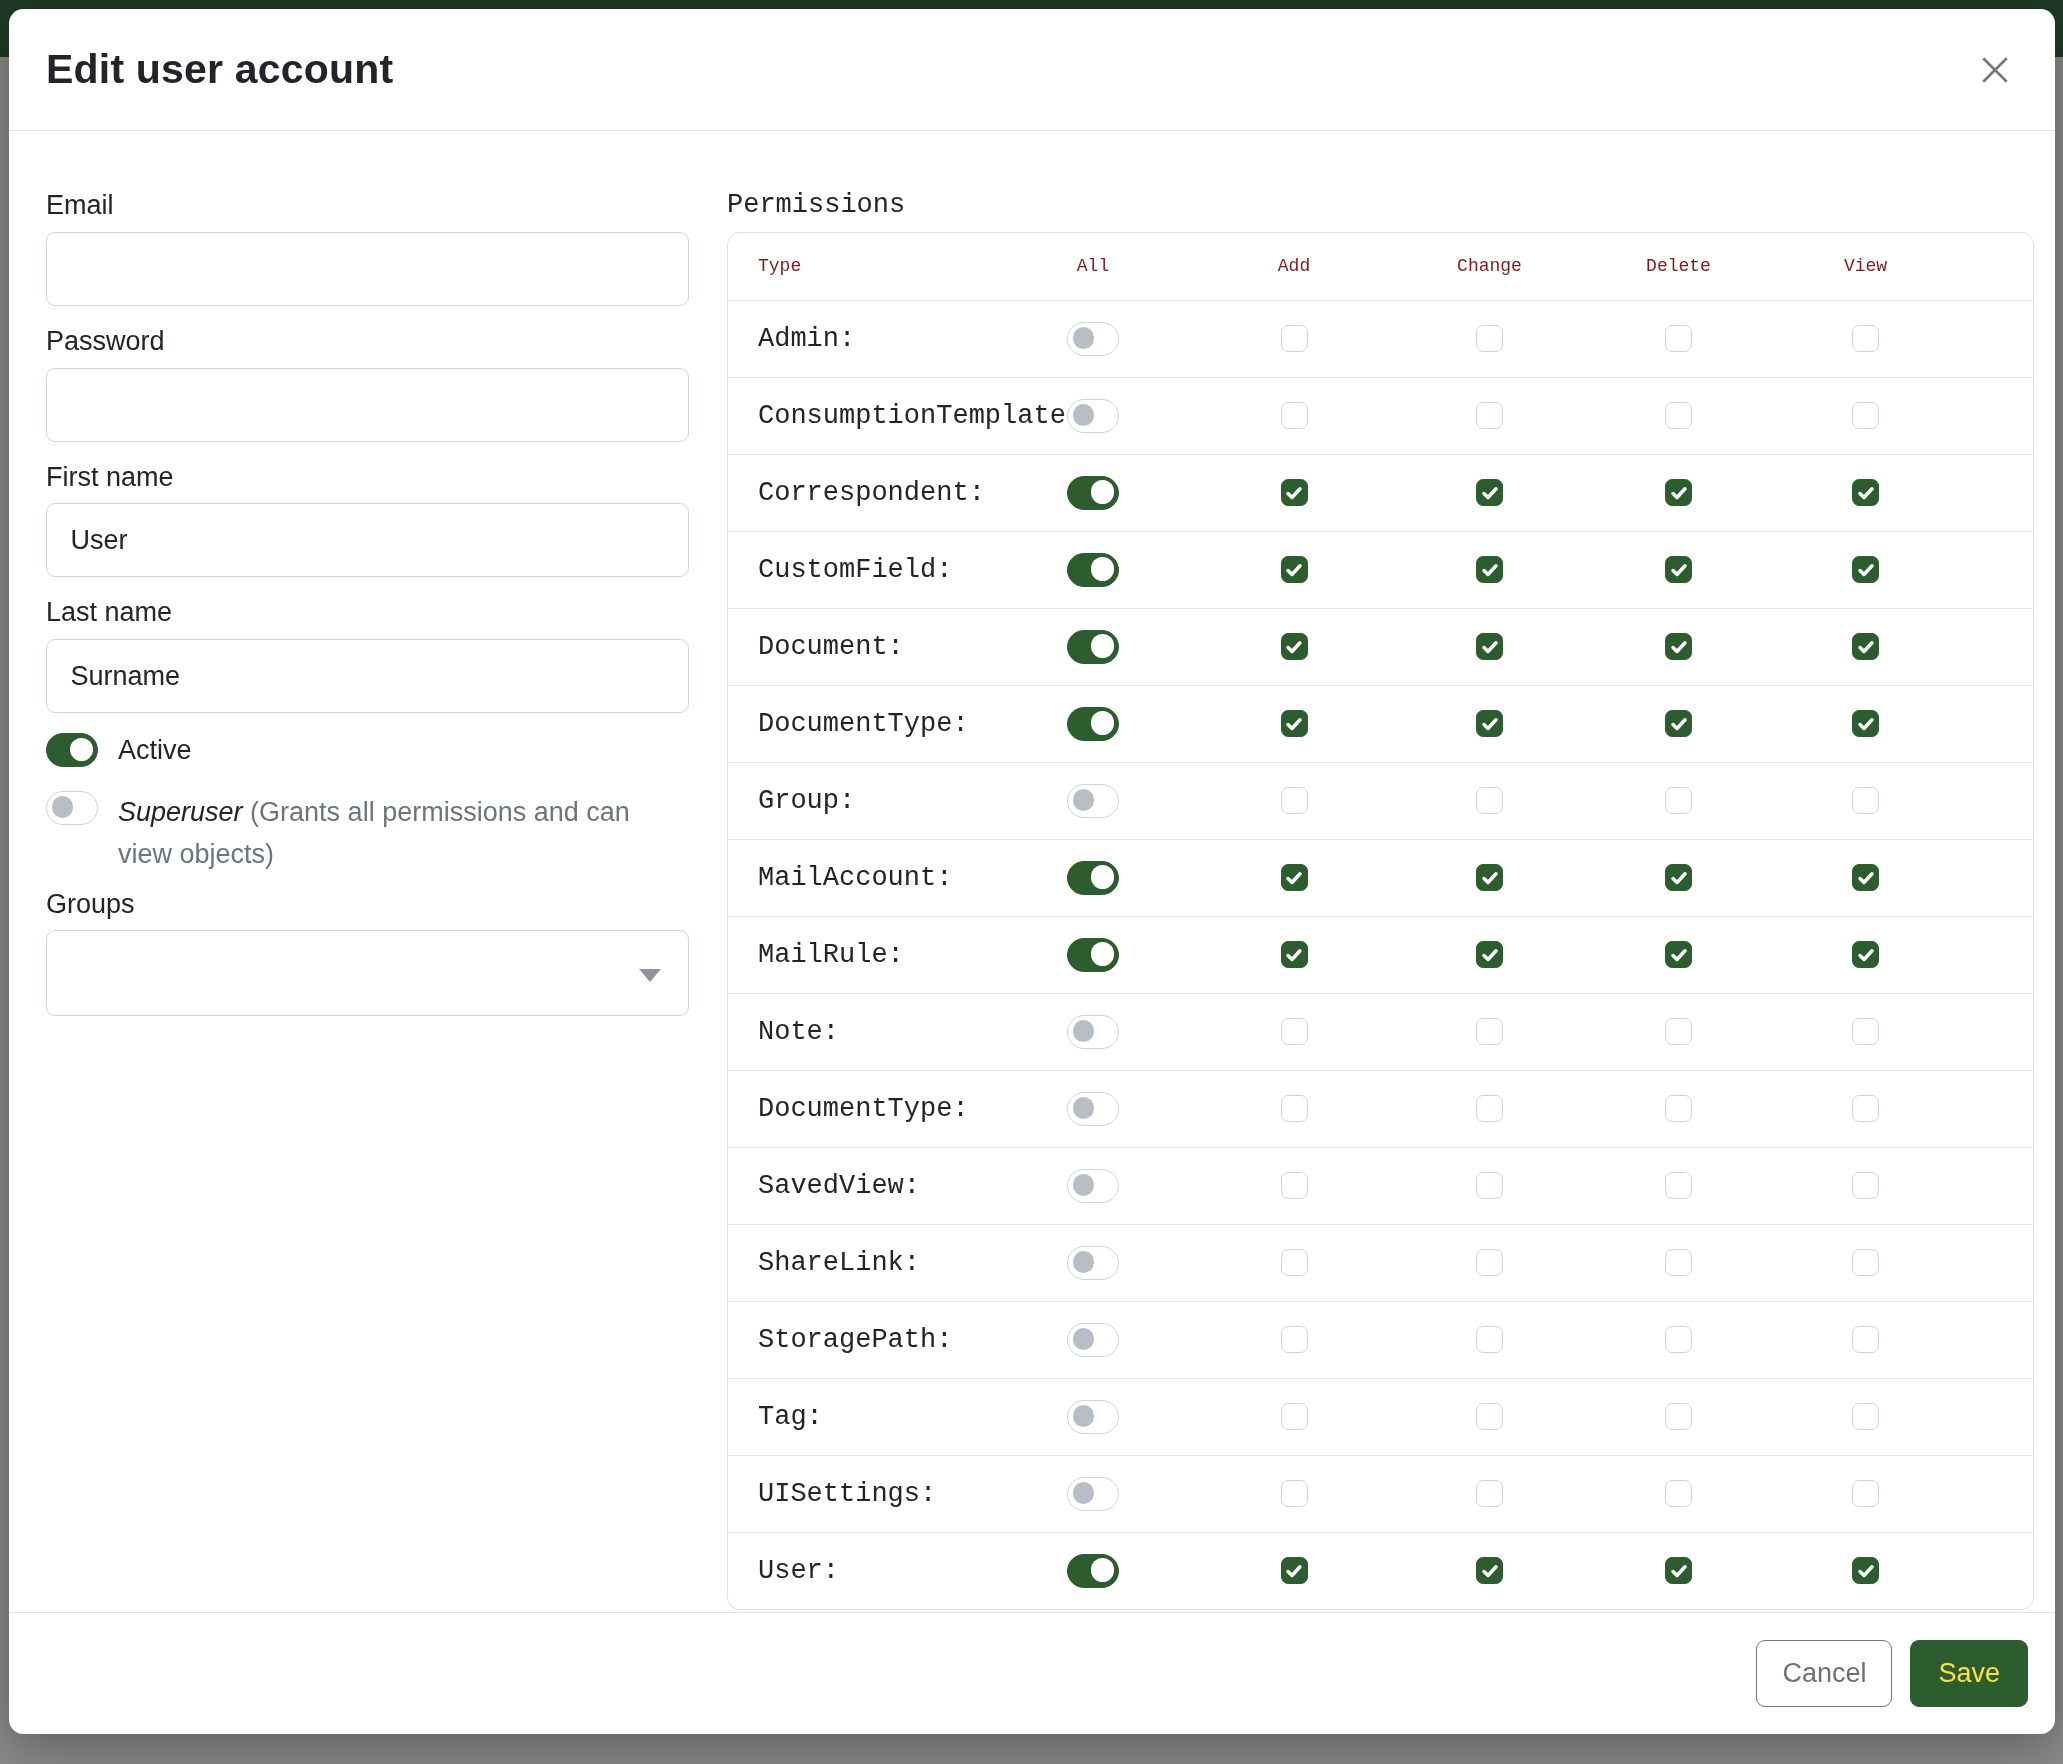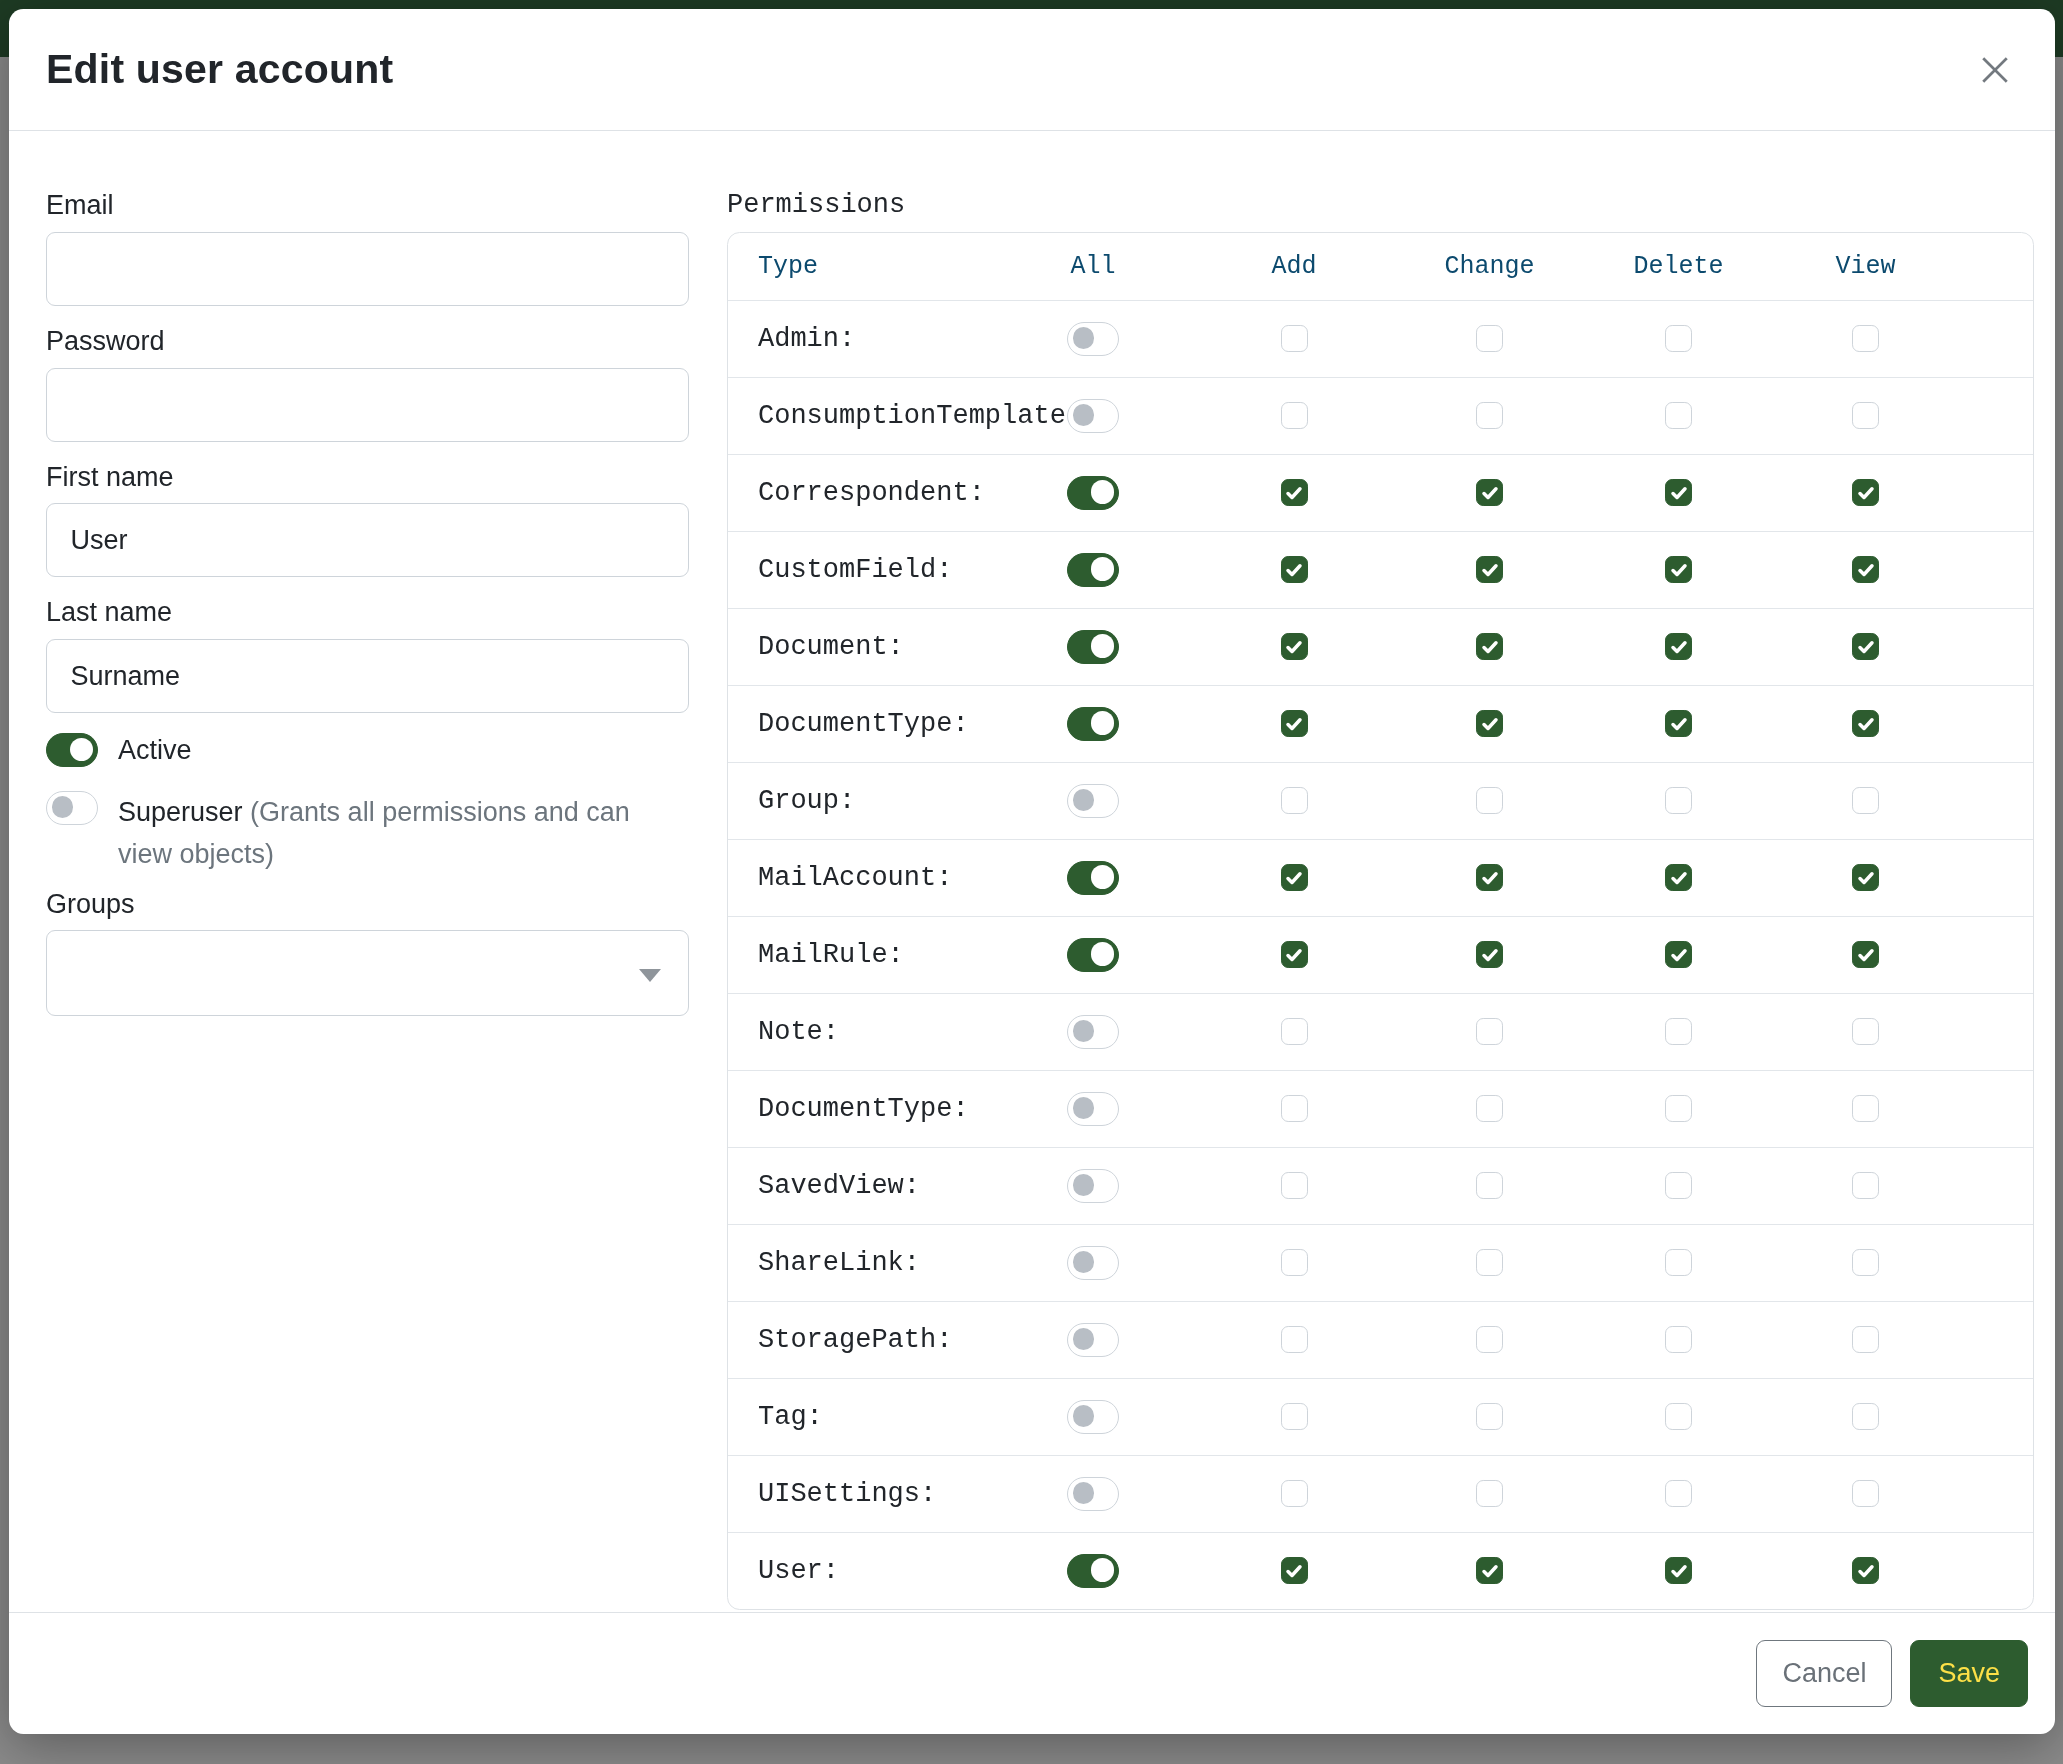--- a/index.html
+++ b/index.html
@@ -36,37 +36,37 @@
             background:#ffffff; border:1.8px solid #ced4da; cursor:pointer; }
   .switch .knob { position:absolute; top:4.5px; left:4.5px; width:21.6px; height:21.6px;
                   border-radius:50%; background:#b8bec5; }
   .switch.on { background:#2d5c2f; border-color:#2d5c2f; }
   .switch.on .knob { left:auto; right:3.6px; top:3.6px; width:23.4px; height:23.4px; background:#ffffff; }
 
   .toggle-row { display:flex; align-items:center; margin-top:14.4px; }
   .toggle-row .form-label { margin:0 0 0 20px; }
   .superuser-row { display:flex; align-items:flex-start; margin-top:23.4px; }
   .superuser-text { margin-left:20px; width:576px; font-size:27px; line-height:42px; }
-  .superuser-name { color:#21252a; }
+  .superuser-name { color:#21252a;font-style:italic; }
   .superuser-hint { color:#6c757d; }
 
   .groups-block { margin-top:14px; }
   .select-box { position:relative; width:100%; height:86px; border:1.8px solid #ced4da;
                 border-radius:9px; background:#fff; cursor:pointer; }
   .select-caret { position:absolute; right:27px; top:38px; width:0; height:0;
                   border-left:11.7px solid transparent; border-right:11.7px solid transparent;
                   border-top:13.5px solid #8f959b; }
 
   
   .perm-label { font-size:27px; line-height:31px; color:#21252a; margin-bottom:10.8px; }
   .perm-card { border:1.8px solid #dee2e6; border-radius:12.6px; overflow:hidden; background:#fff; }
   .pgrid { display:grid; grid-template-columns:264px 202px 200px 191px 187px 187px 1fr;
            align-items:center; }
   .perm-header { height:67px; }
-  .hcell { font-size:25px; color:#0c4a6e; text-align:center; }
+  .hcell { font-size:18px; color:#7f1d1d; text-align:center; }
   .hcell.type { text-align:left; padding-left:30px; }
   .prow { height:77px; border-top:1.8px solid #e2e6ea; }
   .ptype { font-size:27px; color:#21252a; padding-left:30px; white-space:nowrap; }
   .pcell { display:flex; justify-content:center; align-items:center; }
 
   .checkbox { width:27px; height:27px; border:1.8px solid #ced4da; border-radius:7.2px;
               background:#fff; cursor:pointer; display:flex; align-items:center; justify-content:center; }
   .checkbox.checked { background:#2d5c2f; border-color:#2d5c2f; }
 
   

